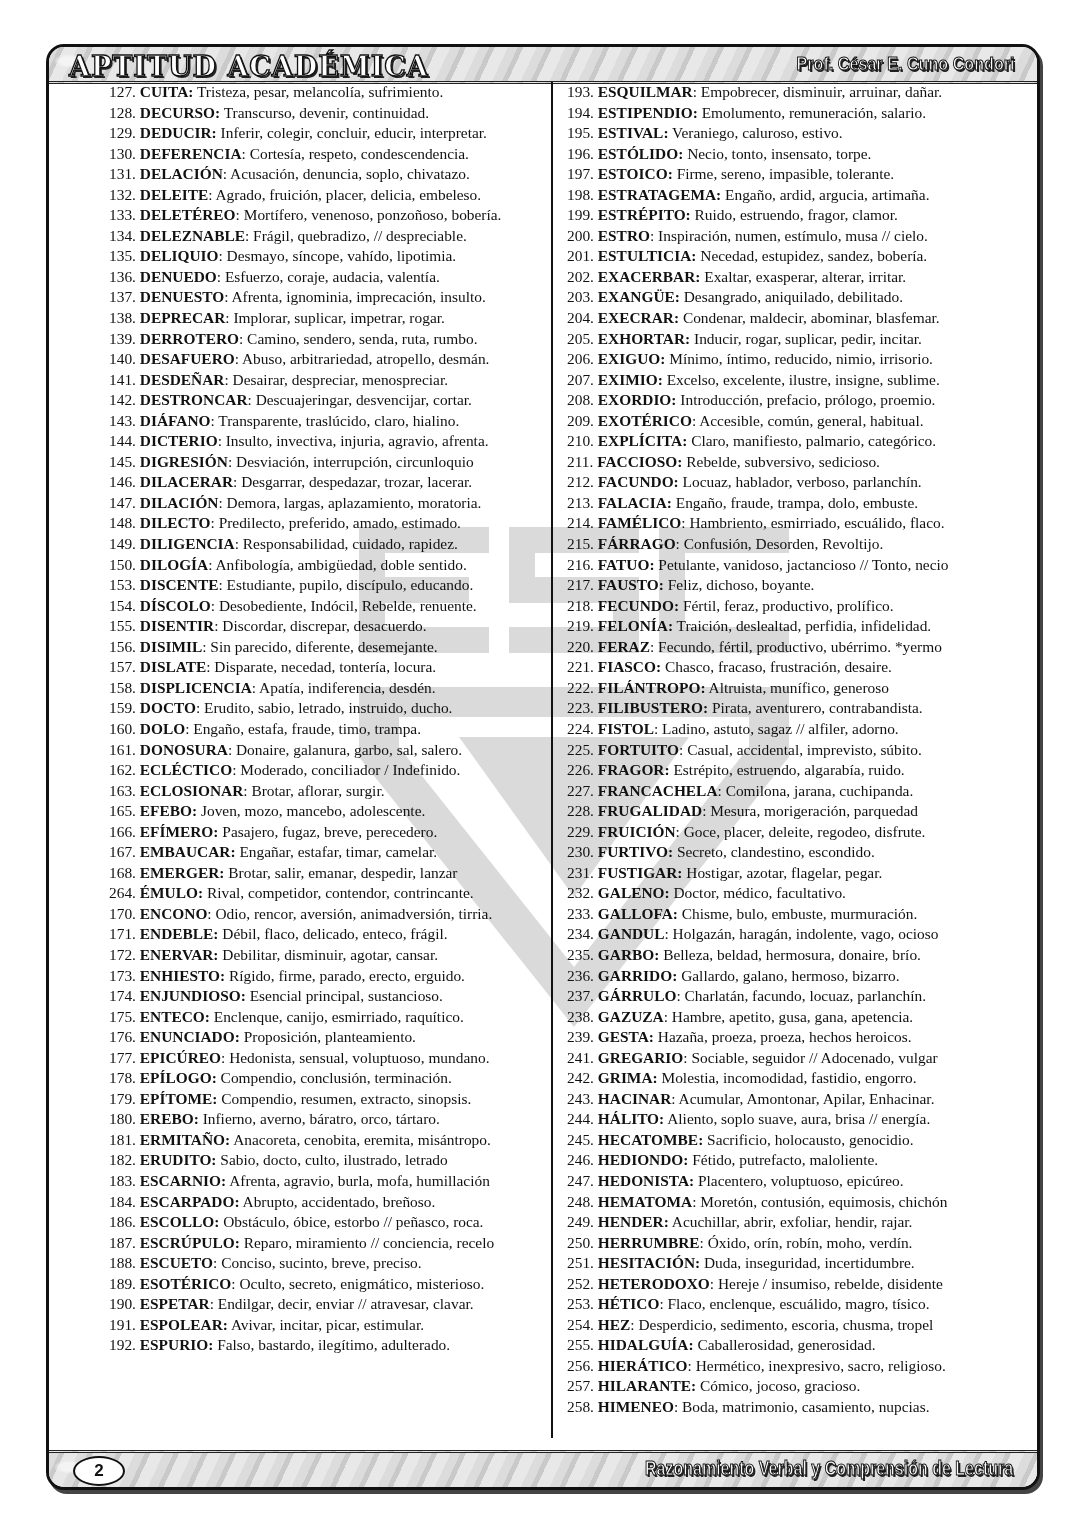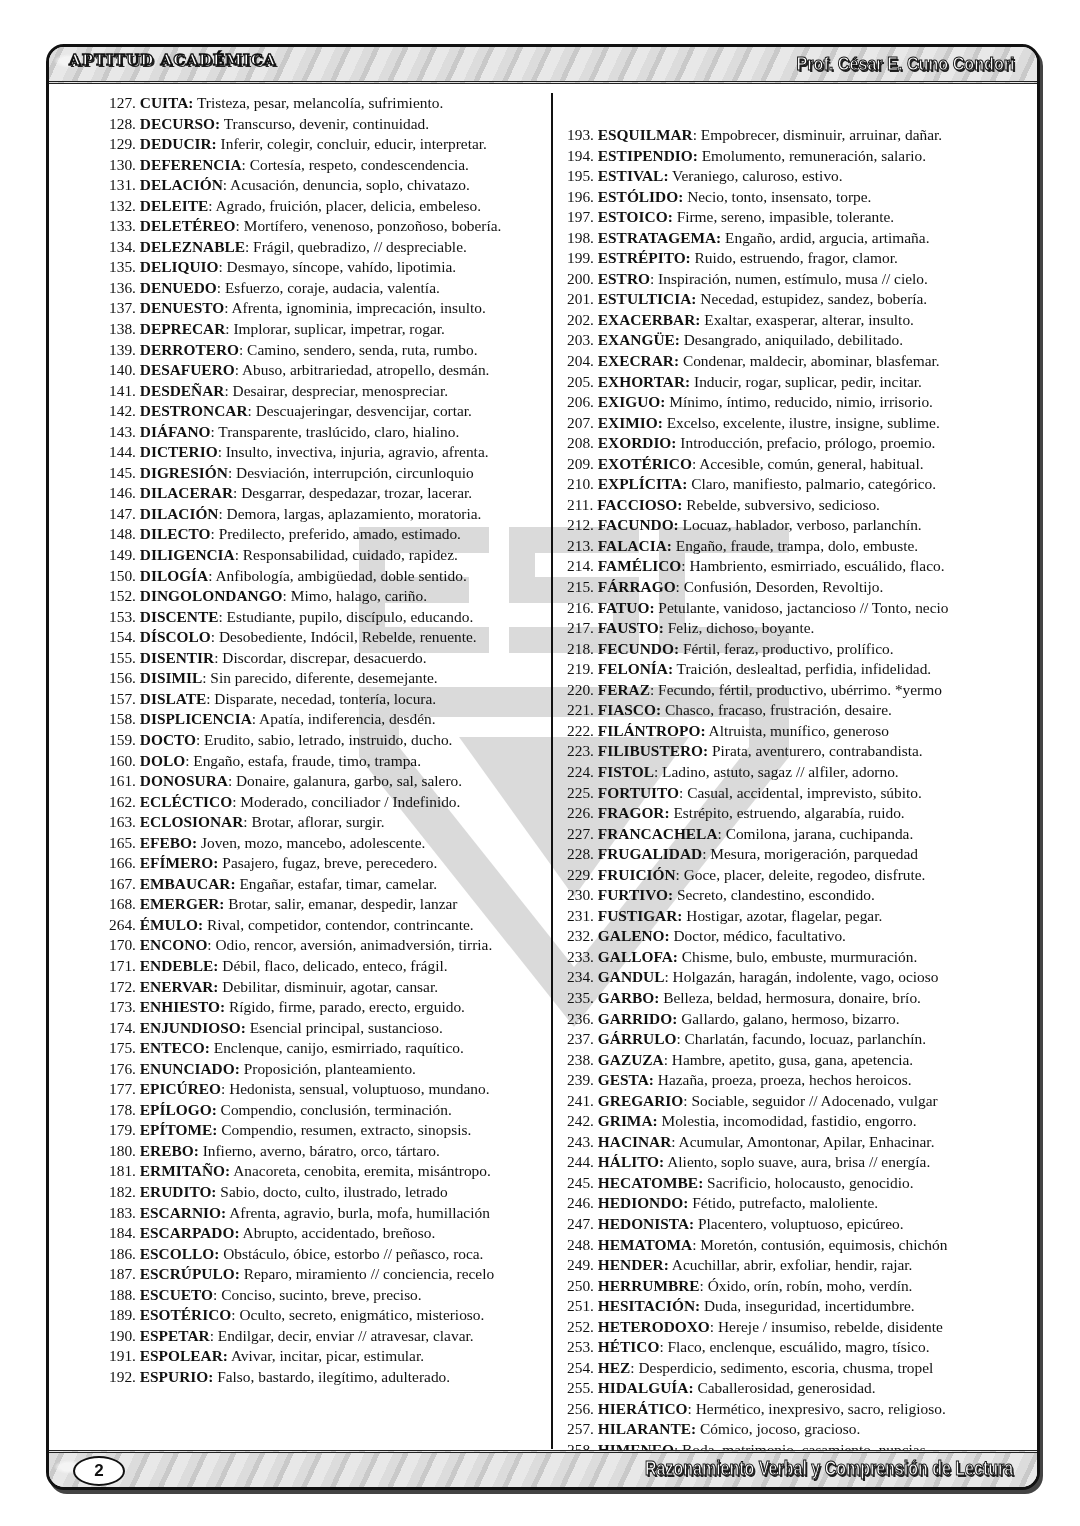--- a/index.html
+++ b/index.html
@@ -4,32 +4,32 @@
 <style>
   html, body { margin:0; padding:0; background:#ffffff; }
   body { width:1080px; height:1526px; position:relative; overflow:hidden; font-family:"Liberation Serif", serif; color:#111; }
   .frame { position:absolute; left:46px; top:44px; width:988px; height:1440px; border:3px solid #111; border-radius:18px; box-shadow:3px 4px 0 #444; background:#fff; }
   .band { position:absolute; left:0; right:0; height:34px; background:
       radial-gradient(ellipse 22px 10px at 20px 14px, #f4f4f4 40%, transparent 70%),
       repeating-linear-gradient(115deg, #dcdcdc 0 9px, #c9c9c9 9px 14px, #e8e8e8 14px 26px);
   }
   .band.top { top:0; border-bottom:3px double #222; border-radius:15px 15px 0 0; }
   .band.bottom { bottom:0; border-top:3px double #222; border-radius:0 0 15px 15px; }
-  .hdr-left { position:absolute; left:20px; top:4px; font-family:"DejaVu Serif", serif; font-weight:bold; font-size:15px; color:#fff; letter-spacing:1px;
+  .hdr-left { position:absolute; left:20px; top:4px; font-family:"DejaVu Serif", serif; font-weight:bold; font-size:27px; color:#fff; letter-spacing:1px;
      -webkit-text-stroke:1.3px #111; text-shadow:2px 2px 0 #222; }
   .hdr-right { position:absolute; right:22px; top:6px; font-family:"Liberation Sans", sans-serif; font-weight:bold; font-size:19px; color:#fff; transform:scaleX(0.85); transform-origin:right;
      -webkit-text-stroke:1.1px #111; text-shadow:2px 2px 0 #222; }
   .page-badge { position:absolute; left:24px; top:3px; width:48px; height:26px; border:2.5px solid #111; border-radius:50%; background:#fff; text-align:center; line-height:26px; font-family:"Liberation Sans", sans-serif; font-weight:bold; font-size:17px; }
   .ftr-right { position:absolute; right:24px; top:4px; font-family:"Liberation Sans", sans-serif; font-weight:bold; font-size:20px; color:#fff; transform:scaleX(0.8); transform-origin:right;
      -webkit-text-stroke:1.1px #111; text-shadow:2px 2px 0 #222; }
   .watermark { position:absolute; left:290px; top:470px; width:470px; height:520px; opacity:0.16; pointer-events:none; }
-  .content { position:absolute; left:28px; top:46px; width:932px; height:1356px; display:flex;justify-content:center; }
+  .content { position:absolute; left:28px; top:35px; width:932px; height:1356px; display:flex;justify-content:center; }
   .col { flex:1; margin:0; padding:0; list-style:none; }
   .col.left { padding-left:32px; border-right:2px solid #111; }
-  .col.right { padding-left:14px;margin-top:32px; }
+  .col.right { padding-left:14px; }
   .entry { font-size:15.4px; line-height:20.55px; white-space:nowrap; }
   .entry .num { }
   .entry .term { font-weight:bold; }
 </style>
 </head>
 <body>
 
 <div class="frame">
   <div class="band top">
     <span class="hdr-left">APTITUD ACADÉMICA</span>
@@ -75,21 +75,20 @@
         <li class="entry"><span class="num">141.</span> <span class="term">DESDEÑAR</span><span class="def">: Desairar, despreciar, menospreciar.</span></li>
         <li class="entry"><span class="num">142.</span> <span class="term">DESTRONCAR</span><span class="def">: Descuajeringar, desvencijar, cortar.</span></li>
         <li class="entry"><span class="num">143.</span> <span class="term">DIÁFANO</span><span class="def">: Transparente, traslúcido, claro, hialino.</span></li>
         <li class="entry"><span class="num">144.</span> <span class="term">DICTERIO</span><span class="def">: Insulto, invectiva, injuria, agravio, afrenta.</span></li>
         <li class="entry"><span class="num">145.</span> <span class="term">DIGRESIÓN</span><span class="def">: Desviación, interrupción, circunloquio</span></li>
         <li class="entry"><span class="num">146.</span> <span class="term">DILACERAR</span><span class="def">: Desgarrar, despedazar, trozar, lacerar.</span></li>
         <li class="entry"><span class="num">147.</span> <span class="term">DILACIÓN</span><span class="def">: Demora, largas, aplazamiento, moratoria.</span></li>
         <li class="entry"><span class="num">148.</span> <span class="term">DILECTO</span><span class="def">: Predilecto, preferido, amado, estimado.</span></li>
         <li class="entry"><span class="num">149.</span> <span class="term">DILIGENCIA</span><span class="def">: Responsabilidad, cuidado, rapidez.</span></li>
         <li class="entry"><span class="num">150.</span> <span class="term">DILOGÍA</span><span class="def">: Anfibología, ambigüedad, doble sentido.</span></li>
-        <li class="entry"><span class="num">152.</span> <span class="term">DINGOLONDANGO</span><span class="def">: Mimo, halago, cariño.</span></li>
         <li class="entry"><span class="num">153.</span> <span class="term">DISCENTE</span><span class="def">: Estudiante, pupilo, discípulo, educando.</span></li>
         <li class="entry"><span class="num">154.</span> <span class="term">DÍSCOLO</span><span class="def">: Desobediente, Indócil, Rebelde, renuente.</span></li>
         <li class="entry"><span class="num">155.</span> <span class="term">DISENTIR</span><span class="def">: Discordar, discrepar, desacuerdo.</span></li>
         <li class="entry"><span class="num">156.</span> <span class="term">DISIMIL</span><span class="def">: Sin parecido, diferente, desemejante.</span></li>
         <li class="entry"><span class="num">157.</span> <span class="term">DISLATE</span><span class="def">: Disparate, necedad, tontería, locura.</span></li>
         <li class="entry"><span class="num">158.</span> <span class="term">DISPLICENCIA</span><span class="def">: Apatía, indiferencia, desdén.</span></li>
         <li class="entry"><span class="num">159.</span> <span class="term">DOCTO</span><span class="def">: Erudito, sabio, letrado, instruido, ducho.</span></li>
         <li class="entry"><span class="num">160.</span> <span class="term">DOLO</span><span class="def">: Engaño, estafa, fraude, timo, trampa.</span></li>
         <li class="entry"><span class="num">161.</span> <span class="term">DONOSURA</span><span class="def">: Donaire, galanura, garbo, sal, salero.</span></li>
         <li class="entry"><span class="num">162.</span> <span class="term">ECLÉCTICO</span><span class="def">: Moderado, conciliador / Indefinido.</span></li>
@@ -125,21 +124,21 @@
     <ul class="col right" id="col-right">
         <li class="entry"><span class="num">193.</span> <span class="term">ESQUILMAR</span><span class="def">: Empobrecer, disminuir, arruinar, dañar.</span></li>
         <li class="entry"><span class="num">194.</span> <span class="term">ESTIPENDIO:</span><span class="def"> Emolumento, remuneración, salario.</span></li>
         <li class="entry"><span class="num">195.</span> <span class="term">ESTIVAL:</span><span class="def"> Veraniego, caluroso, estivo.</span></li>
         <li class="entry"><span class="num">196.</span> <span class="term">ESTÓLIDO:</span><span class="def"> Necio, tonto, insensato, torpe.</span></li>
         <li class="entry"><span class="num">197.</span> <span class="term">ESTOICO:</span><span class="def"> Firme, sereno, impasible, tolerante.</span></li>
         <li class="entry"><span class="num">198.</span> <span class="term">ESTRATAGEMA:</span><span class="def"> Engaño, ardid, argucia, artimaña.</span></li>
         <li class="entry"><span class="num">199.</span> <span class="term">ESTRÉPITO:</span><span class="def"> Ruido, estruendo, fragor, clamor.</span></li>
         <li class="entry"><span class="num">200.</span> <span class="term">ESTRO</span><span class="def">: Inspiración, numen, estímulo, musa // cielo.</span></li>
         <li class="entry"><span class="num">201.</span> <span class="term">ESTULTICIA:</span><span class="def"> Necedad, estupidez, sandez, bobería.</span></li>
-        <li class="entry"><span class="num">202.</span> <span class="term">EXACERBAR:</span><span class="def"> Exaltar, exasperar, alterar, insulto.</span></li>
+        <li class="entry"><span class="num">202.</span> <span class="term">EXACERBAR:</span><span class="def"> Exaltar, exasperar, alterar, irritar.</span></li>
         <li class="entry"><span class="num">203.</span> <span class="term">EXANGÜE:</span><span class="def"> Desangrado, aniquilado, debilitado.</span></li>
         <li class="entry"><span class="num">204.</span> <span class="term">EXECRAR:</span><span class="def"> Condenar, maldecir, abominar, blasfemar.</span></li>
         <li class="entry"><span class="num">205.</span> <span class="term">EXHORTAR:</span><span class="def"> Inducir, rogar, suplicar, pedir, incitar.</span></li>
         <li class="entry"><span class="num">206.</span> <span class="term">EXIGUO:</span><span class="def"> Mínimo, íntimo, reducido, nimio, irrisorio.</span></li>
         <li class="entry"><span class="num">207.</span> <span class="term">EXIMIO:</span><span class="def"> Excelso, excelente, ilustre, insigne, sublime.</span></li>
         <li class="entry"><span class="num">208.</span> <span class="term">EXORDIO:</span><span class="def"> Introducción, prefacio, prólogo, proemio.</span></li>
         <li class="entry"><span class="num">209.</span> <span class="term">EXOTÉRICO</span><span class="def">: Accesible, común, general, habitual.</span></li>
         <li class="entry"><span class="num">210.</span> <span class="term">EXPLÍCITA:</span><span class="def"> Claro, manifiesto, palmario, categórico.</span></li>
         <li class="entry"><span class="num">211.</span> <span class="term">FACCIOSO:</span><span class="def"> Rebelde, subversivo, sedicioso.</span></li>
         <li class="entry"><span class="num">212.</span> <span class="term">FACUNDO:</span><span class="def"> Locuaz, hablador, verboso, parlanchín.</span></li>

